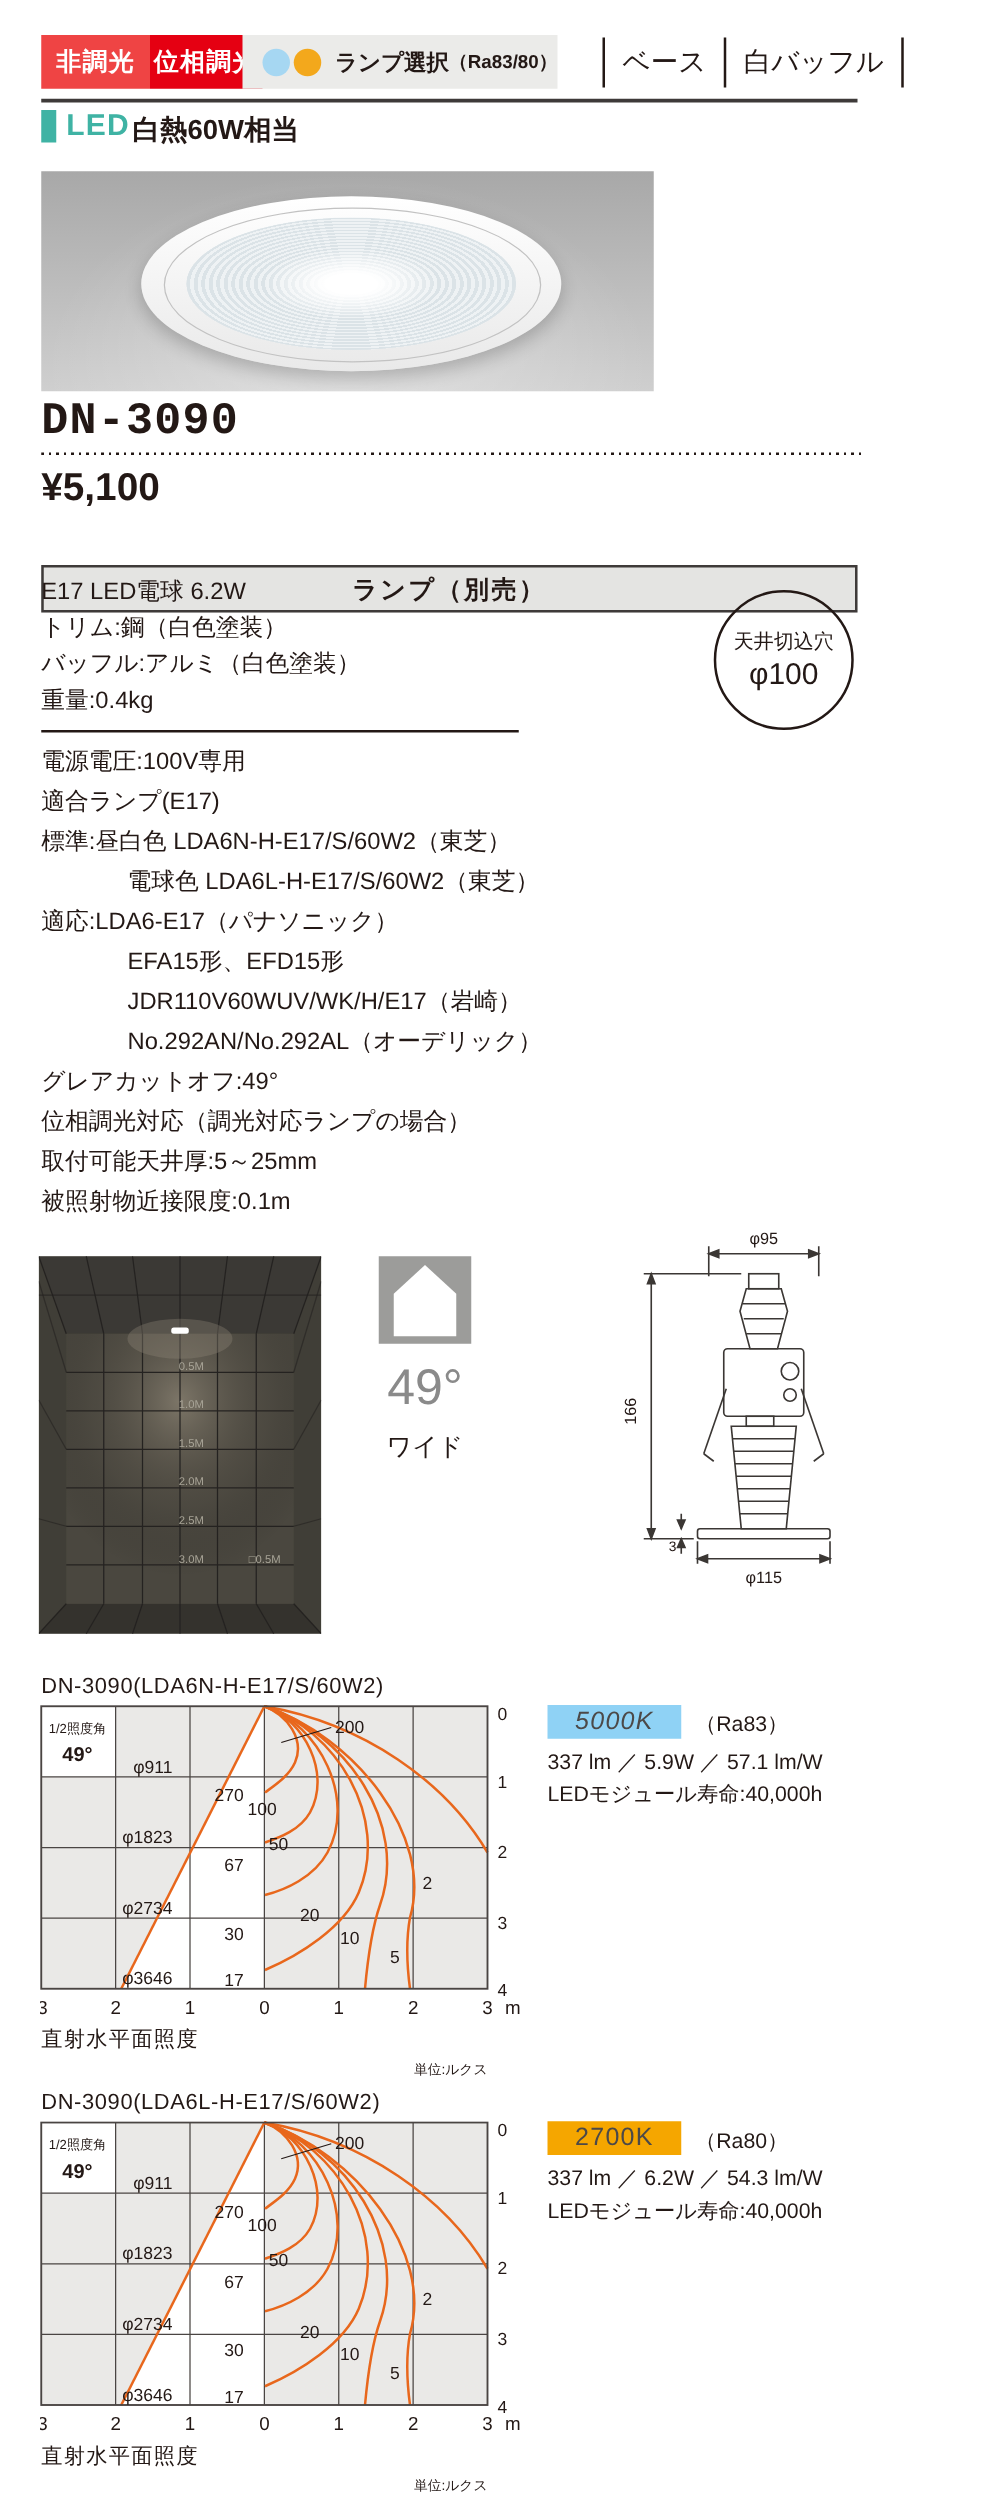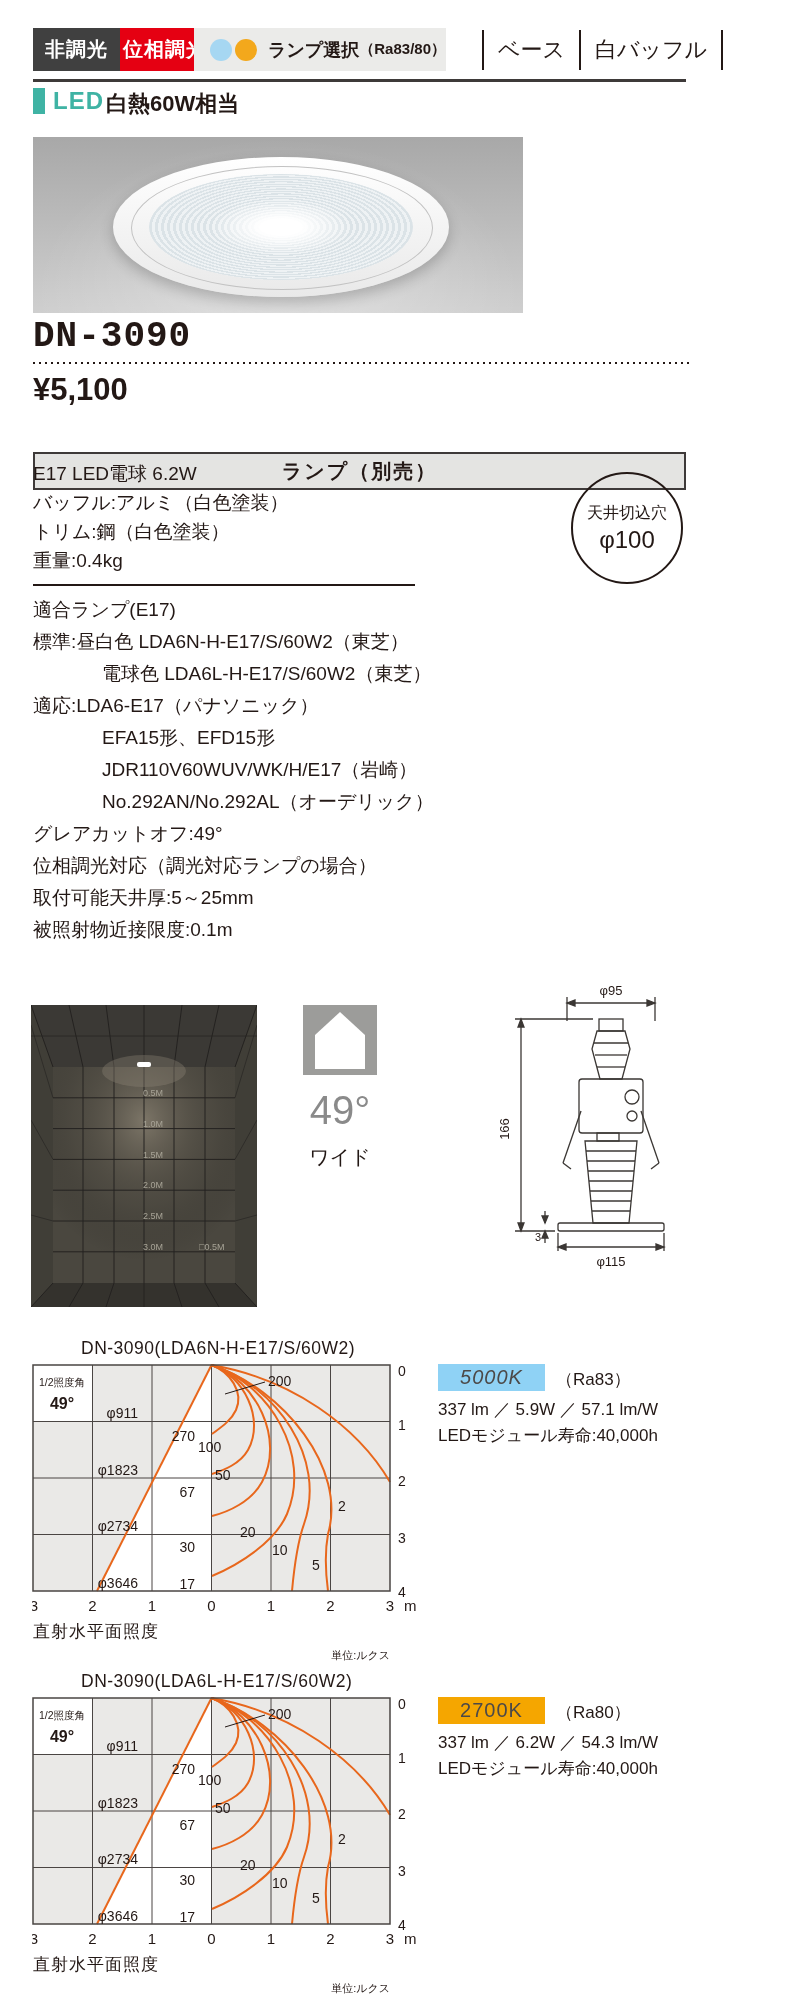--- a/index.html
+++ b/index.html
@@ -5,21 +5,21 @@
   html,body{margin:0;padding:0;}
   body{
     width:800px;height:2000px;position:relative;background:#ffffff;
     font-family:"Liberation Sans","DejaVu Sans",sans-serif;
     color:#231815;overflow:hidden;
   }
   .abs{position:absolute;}
   
   .badge{display:flex;align-items:center;justify-content:center;
     color:#fff;font-weight:bold;font-size:20px;letter-spacing:1px;}
-  .badge-gray{background:#404040;}
+  .badge-gray{background:#ef4444;}
   .badge-red{background:#E50012;}
   .pill{background:#EBEBE9;display:flex;align-items:center;padding-left:12px;box-sizing:border-box;}
   .dot{width:22px;height:22px;border-radius:50%;margin-right:3px;}
   .dot-cool{background:#A6D7F2;}
   .dot-warm{background:#F3A81C;}
   .pill-label{font-weight:bold;font-size:18px;margin-left:8px;}
   .pill-sub{font-weight:bold;font-size:15px;}
   .features{display:flex;align-items:stretch;height:40px;}
   .feature{font-size:22px;font-weight:500;display:flex;align-items:center;
     padding:0 14px;border-left:2px solid #231815;}
@@ -53,21 +53,21 @@
   .indent{padding-left:69px;}
   .cutout{border:2px solid #231815;border-radius:50%;box-sizing:border-box;
     display:flex;flex-direction:column;align-items:center;justify-content:center;}
   .cutout .l1{font-size:16px;}
   .cutout .l2{font-size:24px;margin-top:2px;}
   
   .beam-box{background:#9C9C9A;}
   .angle-big{font-size:40px;color:#8A8A8A;text-align:center;font-weight:500;}
   .angle-type{font-size:20px;text-align:center;}
   
-  .chart-title{font-size:17.5px;letter-spacing:.5px;margin-left:48px;}
+  .chart-title{font-size:17.5px;letter-spacing:.5px;}
   .caption{font-size:17px;letter-spacing:1px;}
   .unit{font-size:11px;text-align:right;margin-top:24px;}
   .kbadge{display:flex;align-items:center;justify-content:center;
     font-size:20px;color:#4C4948;letter-spacing:1px;}
   .k5000{background:#8FD2F5;font-style:italic;}
   .k2700{background:#F5A600;}
   .ra{font-size:17px;}
   .pinfo{font-size:17px;}
   svg text{font-family:"Liberation Sans","DejaVu Sans",sans-serif;}
 </style>
@@ -101,33 +101,34 @@
 </div>
 
 <div class="abs model" style="left:33px;top:316px;">DN-3090</div>
 <div class="abs dotted" style="left:33px;top:362px;width:657px;height:2px;"></div>
 <div class="abs price" style="left:33px;top:372px;">¥5,100</div>
 
 <div class="abs lamp-bar" style="left:33px;top:424px;width:653px;height:38px;margin-top:28px;">ランプ（別売）</div>
 
 <div class="abs" style="left:33px;top:459px;">
   <div class="spec">E17 LED電球 6.2W</div>
+  <div class="spec">トリム:鋼（白色塗装）</div>
   <div class="spec">バッフル:アルミ（白色塗装）</div>
-  <div class="spec">トリム:鋼（白色塗装）</div>
   <div class="spec">重量:0.4kg</div>
 </div>
 
 <div class="abs cutout" style="left:571px;top:472px;width:112px;height:112px;">
   <div class="l1">天井切込穴</div>
   <div class="l2">φ100</div>
 </div>
 
 <div class="abs" style="left:33px;top:584px;width:382px;height:2px;background:#231815;"></div>
 
 <div class="abs" style="left:33px;top:594px;">
+  <div class="spec2">電源電圧:100V専用</div>
   <div class="spec2">適合ランプ(E17)</div>
   <div class="spec2">標準:昼白色 LDA6N-H-E17/S/60W2（東芝）</div>
   <div class="spec2 indent">電球色 LDA6L-H-E17/S/60W2（東芝）</div>
   <div class="spec2">適応:LDA6-E17（パナソニック）</div>
   <div class="spec2 indent">EFA15形、EFD15形</div>
   <div class="spec2 indent">JDR110V60WUV/WK/H/E17（岩崎）</div>
   <div class="spec2 indent">No.292AN/No.292AL（オーデリック）</div>
   <div class="spec2">グレアカットオフ:49°</div>
   <div class="spec2">位相調光対応（調光対応ランプの場合）</div>
   <div class="spec2">取付可能天井厚:5～25mm</div>

